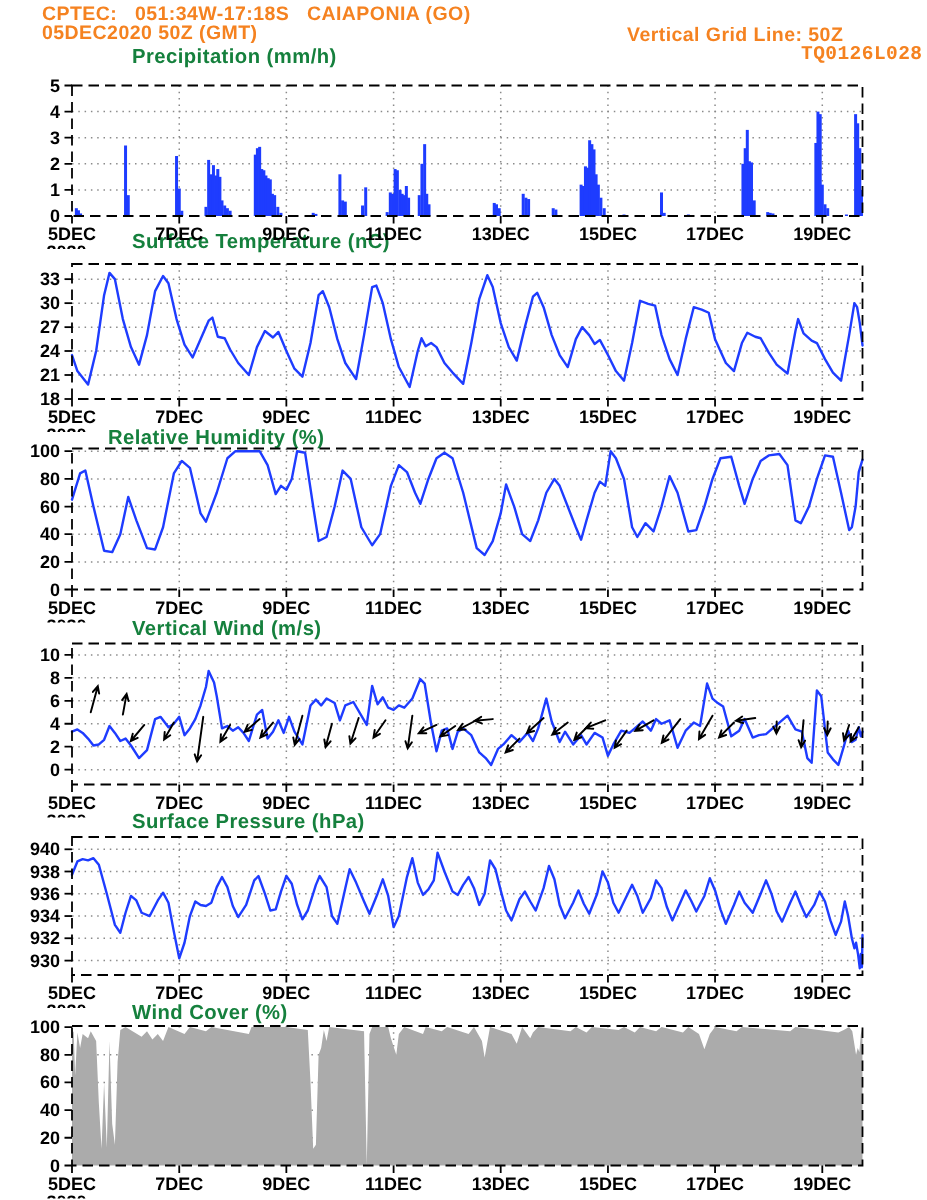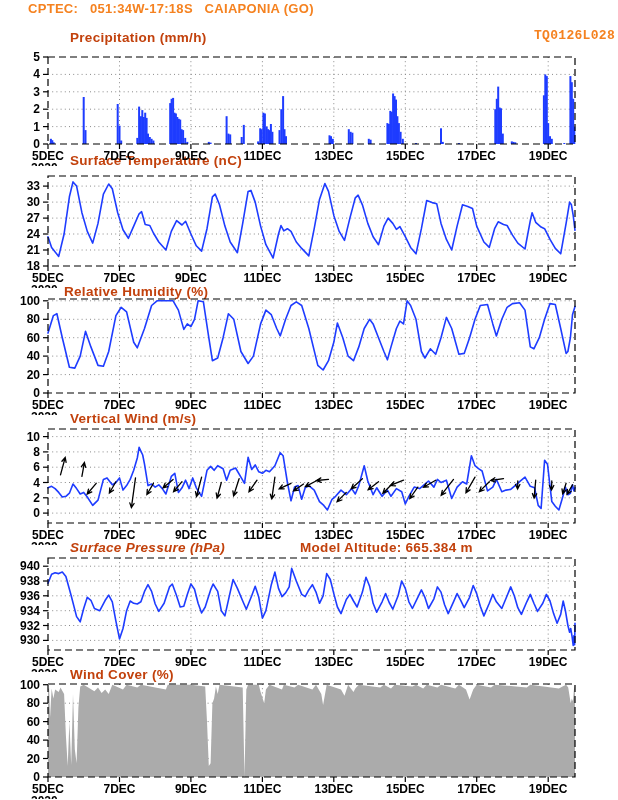--- a/index.html
+++ b/index.html
@@ -1,45 +1,46 @@
 <!DOCTYPE html>
 <html><head>
 <meta charset="utf-8">
 <style>
   html,body{margin:0;padding:0;background:#fff;}
   #page{position:relative;width:618px;height:800px;background:#fff;overflow:hidden;
         font-family:"Liberation Sans",sans-serif;}
   .hdr{position:absolute;font:bold 13px "Liberation Sans",sans-serif;color:#f58220;
        letter-spacing:.3px;white-space:pre;}
-  .ctitle{position:absolute;font:bold 13.5px "Liberation Sans",sans-serif;color:#c2410c;
-          letter-spacing:.3px;white-space:pre;}
+  .ctitle{position:absolute;font:bold 13.5px "Liberation Sans",sans-serif;color:#15803d;
+          letter-spacing:.3px;white-space:pre;margin-left:18px;}
   svg.chart{position:absolute;left:0;width:618px;overflow:hidden;}
   .grid{stroke:#8a8a8a;stroke-width:1;stroke-dasharray:1 3.2;fill:none;}
   .frame{fill:none;stroke:#000;stroke-width:1.2;stroke-dasharray:7 4;}
   .tick{stroke:#000;stroke-width:1.2;}
   .ylab{font:bold 12px "Liberation Sans",sans-serif;fill:#000;text-anchor:end;}
   .xlab{font:bold 12px "Liberation Sans",sans-serif;fill:#000;text-anchor:middle;}
   .year{font:bold 12px "Liberation Sans",sans-serif;fill:#000;text-anchor:start;}
   .sline{fill:none;stroke-width:1.6;stroke-linejoin:round;stroke-linecap:round;}
   .arrow{stroke:#000;stroke-width:1.3;fill:none;stroke-linecap:round;}
 </style>
 </head>
 <body>
 
 <div id="page">
 
   <div class="hdr" style="left:28px;top:1px;">CPTEC:   051:34W-17:18S   CAIAPONIA (GO)</div>
+  <div class="hdr" style="left:28px;top:14px;">05DEC2020 50Z (GMT)</div>
+  <div class="hdr" style="left:418px;top:15px;">Vertical Grid Line: 50Z</div>
   <div class="hdr" style="right:3px;top:28px;font-family:Liberation Mono, monospace;">TQ0126L028</div>
 
   <div class="ctitle" style="left:70px;top:30px;">Precipitation (mm/h)</div>
   <div class="ctitle" style="left:70px;top:153px;">Surface Temperature (nC)</div>
-  <div class="ctitle" style="left:64px;top:284px;">Relative Humidity (%)</div>
+  <div class="ctitle" style="left:54px;top:284px;">Relative Humidity (%)</div>
   <div class="ctitle" style="left:70px;top:411px;">Vertical Wind (m/s)</div>
-  <div class="ctitle" style="left:70px;top:540px;font-style:italic;">Surface Pressure (hPa)</div>
-  <div class="ctitle" style="left:300px;top:540px;">Model Altitude: 665.384 m</div>
+  <div class="ctitle" style="left:70px;top:540px;">Surface Pressure (hPa)</div>
   <div class="ctitle" style="left:70px;top:667px;">Wind Cover (%)</div>
 
   <svg id="chart0" class="chart" width="618" height="121" viewBox="0 0 618 121" style="top: 45px;">
       <g>
         <line class="grid" x1="48" y1="81.6" x2="575" y2="81.6"></line>
         <line class="grid" x1="48" y1="64.2" x2="575" y2="64.2"></line>
         <line class="grid" x1="48" y1="46.8" x2="575" y2="46.8"></line>
         <line class="grid" x1="48" y1="29.4" x2="575" y2="29.4"></line>
         <line class="grid" x1="119.5" y1="12" x2="119.5" y2="99"></line>
         <line class="grid" x1="190.9" y1="12" x2="190.9" y2="99"></line>

